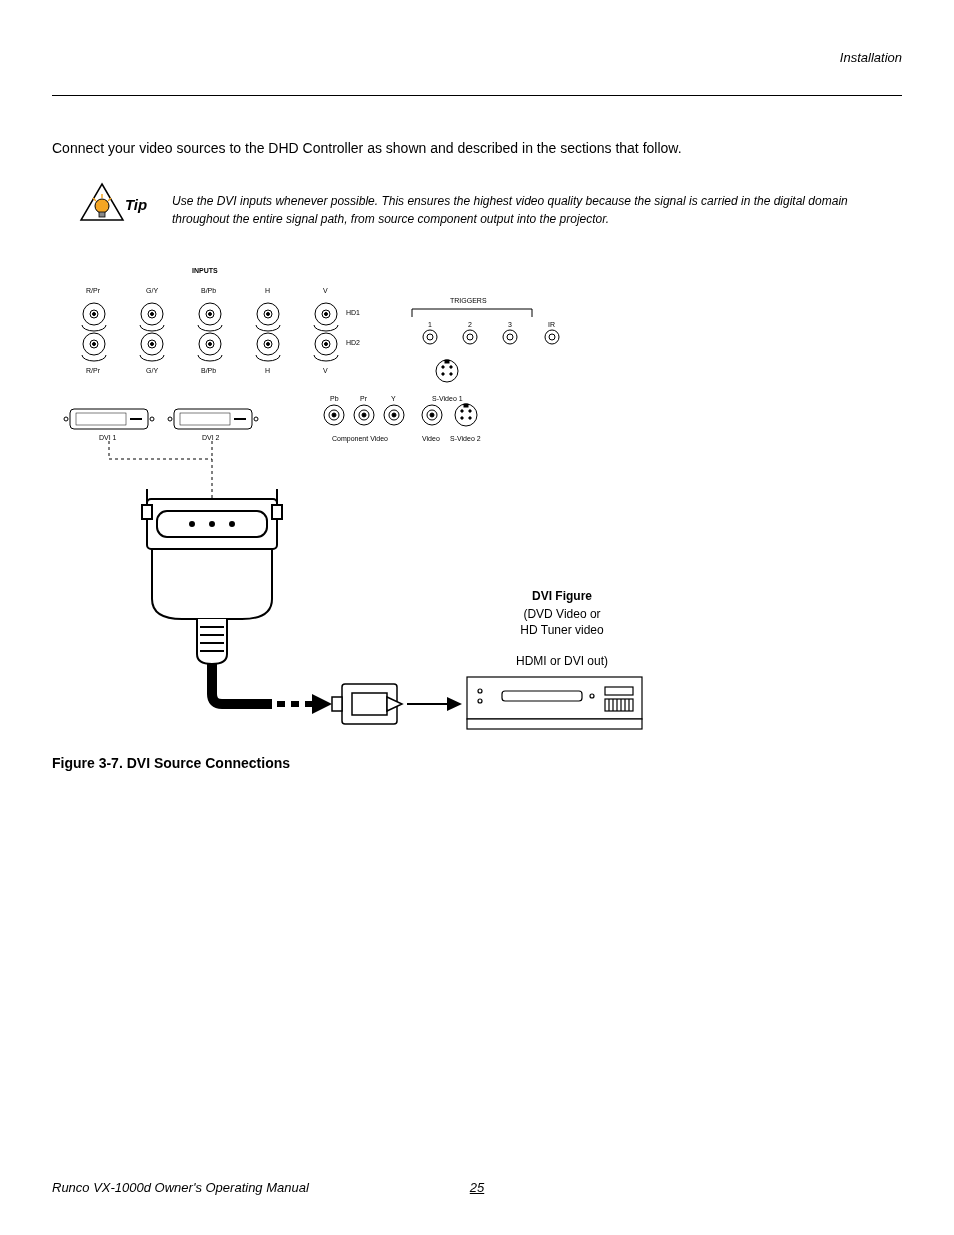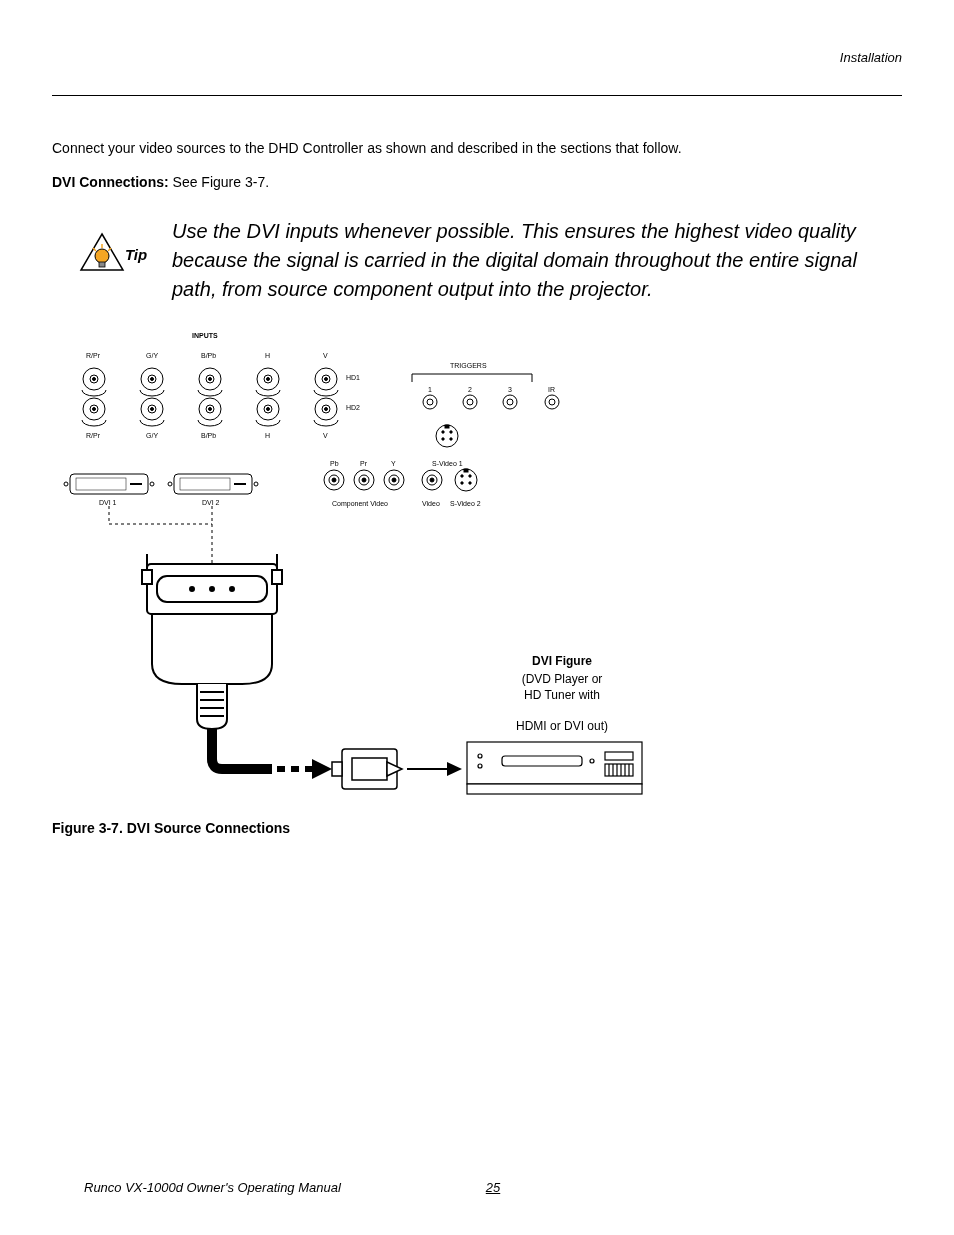--- a/index.html
+++ b/index.html
@@ -76,21 +76,21 @@
   .tip-label {
     font-weight: bold;
     font-style: italic;
     font-size: 15px;
     position: relative;
     top: -26px;
     left: 34px;
   }
   .tip-text {
     font-style: italic;
-    font-size: 20px;
+    font-size: 12px;
     line-height: 1.45;
   }
   .diagram {
     margin-top: 20px;
     width: 595px;
     height: 480px;
     position: relative;
   }
   .dlabel {
     position: absolute;
@@ -107,42 +107,38 @@
   }
   .footer {
     position: absolute;
     bottom: 40px;
     left: 52px;
     right: 52px;
     display: flex;
     justify-content: space-between;
     font-style: italic;
     font-size: 13px;
-    margin-left: 32px;
   }
   .footer .pagenum {
     position: absolute;
     left: 50%;
     transform: translateX(-50%);
     text-decoration: underline;
   }
 </style>
 </head>
 <body>
 
 <div class="page">
   <div class="header-right">Installation</div>
   <hr class="rule">
 
   <div class="two-col">
     <div class="left-col">
       <p class="body-text">Connect your video sources to the DHD Controller as shown and described in the sections that follow.</p>
-      <p class="body-text">
-        <span class="bold">DVI Connections:</span><span> See Figure 3-7.</span>
-      </p>
 
       <div class="tip-block">
         <div class="tip-icon">
           <svg width="46" height="40" viewBox="0 0 46 40">
             <polygon points="23,2 44,38 2,38" fill="none" stroke="#000" stroke-width="1.5"></polygon>
             <circle cx="23" cy="24" r="7" fill="#f5a623" stroke="#000" stroke-width="1"></circle>
             <rect x="20" y="30" width="6" height="5" fill="#888" stroke="#000" stroke-width="0.8"></rect>
             <line x1="23" y1="12" x2="23" y2="16" stroke="#f5a623" stroke-width="1.5"></line>
             <line x1="14" y1="16" x2="17" y2="19" stroke="#f5a623" stroke-width="1.5"></line>
             <line x1="32" y1="16" x2="29" y2="19" stroke="#f5a623" stroke-width="1.5"></line>
@@ -351,22 +347,22 @@
         <div class="dlabel" style="left:339px; top:136px;">Y</div>
         <div class="dlabel" style="left:380px; top:136px;">S-Video 1</div>
 
         <div class="dlabel" style="left:280px; top:176px;">Component Video</div>
         <div class="dlabel" style="left:370px; top:176px;">Video</div>
         <div class="dlabel" style="left:398px; top:176px;">S-Video 2</div>
 
         <div class="dlabel big" style="left:450px; top:330px; width:120px; text-align:center;">
           <span style="font-weight:bold;">DVI Figure</span>
         </div>
-        <div class="dlabel big" style="left:450px; top:348px; width:120px; text-align:center;">(DVD Player or</div>
-        <div class="dlabel big" style="left:450px; top:364px; width:120px; text-align:center;">HD Tuner with</div>
+        <div class="dlabel big" style="left:450px; top:348px; width:120px; text-align:center;">(DVD Video or</div>
+        <div class="dlabel big" style="left:450px; top:364px; width:120px; text-align:center;">HD Tuner video</div>
         <div class="dlabel big" style="left:450px; top:395px; width:120px; text-align:center;">HDMI or DVI out)</div>
       </div>
 
       <div class="caption">Figure 3-7. DVI Source Connections</div>
     </div>
 
   </div>
 
   <div class="footer">
     <span>Runco VX-1000d Owner's Operating Manual</span>

